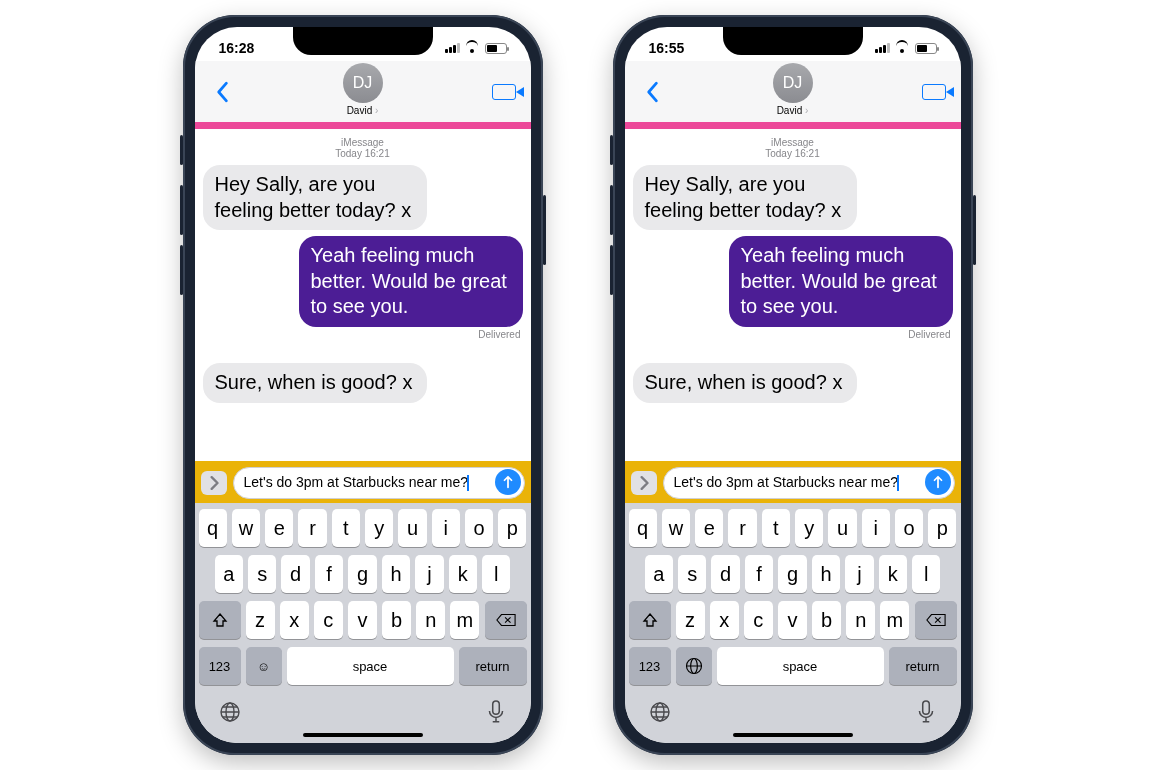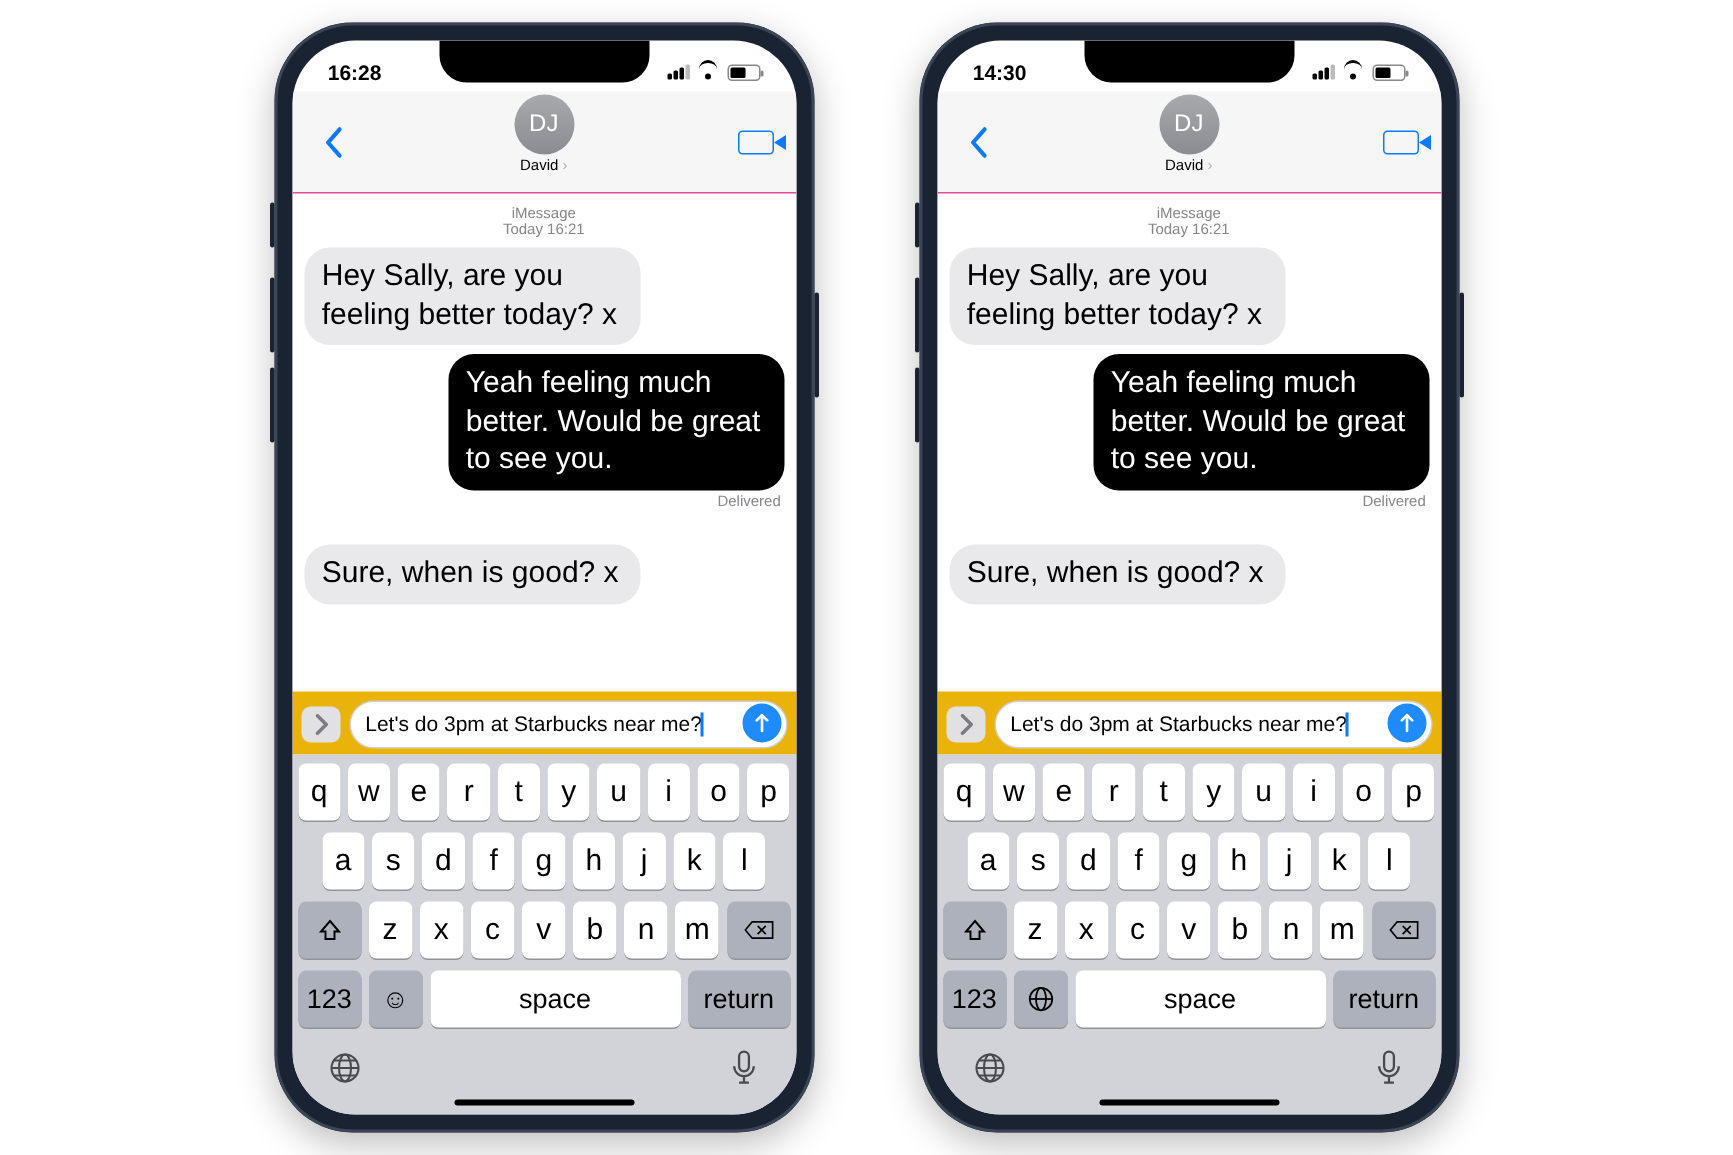--- a/index.html
+++ b/index.html
@@ -43,50 +43,50 @@
   .status-right { display:flex; align-items:center; gap:5px; }
   .signal span { display:inline-block; width:3px; background:#000; margin-left:1px; border-radius:1px; }
   .signal .b1{height:4px}.signal .b2{height:6px}.signal .b3{height:8px}.signal .b4{height:10px;background:#bbb}
   .wifi-i{display:inline-block;width:15px;height:12px;position:relative}
   .wifi-i::before{content:"";position:absolute;bottom:1px;left:5px;width:4px;height:4px;border-radius:50%;background:#000}
   .wifi-i::after{content:"";position:absolute;bottom:0;left:1px;width:12px;height:12px;border:2px solid #000;border-bottom:none;border-left:none;border-right:none;border-radius:12px 12px 0 0}
   .batt{display:inline-block;width:22px;height:11px;border:1px solid #888;border-radius:3px;position:relative}
   .batt::after{content:"";position:absolute;right:-3px;top:3px;width:2px;height:4px;background:#888;border-radius:1px}
   .batt-fill{position:absolute;left:1px;top:1px;bottom:1px;width:50%;background:#000;border-radius:1px}
   .nav-header{
-    background:#f6f6f7; border-bottom:1px solid #ec4899;
+    background:#f6f6f7; border-bottom:7px solid #ec4899;
     display:flex; align-items:center; justify-content:space-between;
     padding:4px 12px 4px; height:68px; position:relative;
   }
   .contact{position:absolute;left:50%;transform:translateX(-50%);top:2px;text-align:center}
   .avatar{width:40px;height:40px;border-radius:50%;background:linear-gradient(#a8a9ad,#8b8c91);color:#fff;font-weight:500;font-size:16px;display:flex;align-items:center;justify-content:center;margin:0 auto}
   .contact-name{font-size:10px;color:#000;margin-top:2px}
   .contact-name .chev{color:#b0b0b4;font-size:10px}
   .hdr-btn{color:#0a7aff;font-size:22px;width:30px;display:flex;align-items:center;justify-content:center}
   .cam-ic{width:24px;height:16px;border:1.8px solid #0a7aff;border-radius:3px;position:relative}
   .cam-ic::after{content:"";position:absolute;right:-9px;top:2px;width:0;height:0;border-top:5px solid transparent;border-bottom:5px solid transparent;border-right:8px solid #0a7aff}
   .thread{flex:1;background:#fff;padding:6px 8px;overflow:hidden}
   .thread-meta{text-align:center;font-size:10px;color:#86868a;margin:2px 0 6px}
   .bubble{max-width:70%;padding:7px 12px;font-size:20px;border-radius:17px;line-height:1.28;margin-bottom:6px;position:relative}
   .bubble.in{background:#e9e9eb;color:#000;margin-right:auto}
-  .bubble.out{background:#000000;color:#fff;margin-left:auto}
+  .bubble.out{background:#4c1d95;color:#fff;margin-left:auto}
   .delivered{text-align:right;font-size:10px;color:#86868a;margin:-4px 2px 23px 0}
   .input-area{background:#eab308;padding:6px 6px 4px;display:flex;align-items:flex-end;gap:6px}
   .toggle-apps{width:26px;height:24px;background:#e1e1e4;border-radius:6px;display:flex;align-items:center;justify-content:center;color:#7c7c82;font-size:14px;margin-bottom:4px}
   .input-pill{flex:1;background:#fff;border:1px solid #d0d0d2;border-radius:18px;padding:5px 32px 5px 10px;position:relative;font-size:14px;line-height:1.3;min-height:32px}
   .input-pill .cursor{display:inline-block;width:2px;height:16px;background:#0a7aff;vertical-align:middle;margin-left:-1px}
   .send-btn{position:absolute;right:3px;bottom:3px;width:26px;height:26px;background:#1f8bff;border-radius:50%;display:flex;align-items:center;justify-content:center}
   .send-btn svg{width:14px;height:14px;fill:#fff}
   .keyboard{background:#d1d3d9;padding:6px 4px 6px;user-select:none}
   .krow{display:flex;gap:5px;justify-content:center;margin-bottom:8px}
   .key{background:#fff;border-radius:5px;height:38px;flex:1;display:flex;align-items:center;justify-content:center;font-size:20px;box-shadow:0 1px 0 rgba(0,0,0,.3);max-width:30px}
   .key.fn{background:#adb1bb;max-width:42px;flex:1.4}
   .key.wide{max-width:none}
   .krow.mid{padding:0 16px}
-  .krow.bot .key{font-size:18px}
+  .krow.bot .key{font-size:13px}
   .bottom-row{display:flex;align-items:center;justify-content:space-between;padding:6px 18px 0}
   .globe,.mic{width:26px;height:26px;display:flex;align-items:center;justify-content:center;color:#4a4a4e}
   .home-ind{width:120px;height:4px;background:#000;border-radius:3px;margin:8px auto 0}
 </style>
 </head>
 <body>
 
 <div class="phone">
   <span class="side-btn sb-left1"></span>
     <span class="side-btn sb-left2"></span>
@@ -213,21 +213,21 @@
 </div>
 
 <div class="phone">
   <span class="side-btn sb-left1"></span>
     <span class="side-btn sb-left2"></span>
     <span class="side-btn sb-left3"></span>
     <span class="side-btn sb-right"></span>
   <div class="screen">
     <div class="notch"></div>
     <div class="status-bar">
-      <span>14:30</span>
+      <span>16:55</span>
       <span class="status-right">
         <span class="signal"><span class="b1"></span><span class="b2"></span><span class="b3"></span><span class="b4"></span></span>
         <span class="wifi-i"></span>
         <span class="batt">
             <span class="batt-fill"></span>
           </span>
       </span>
     </div>
     <div class="nav-header">
       <div class="hdr-btn">

